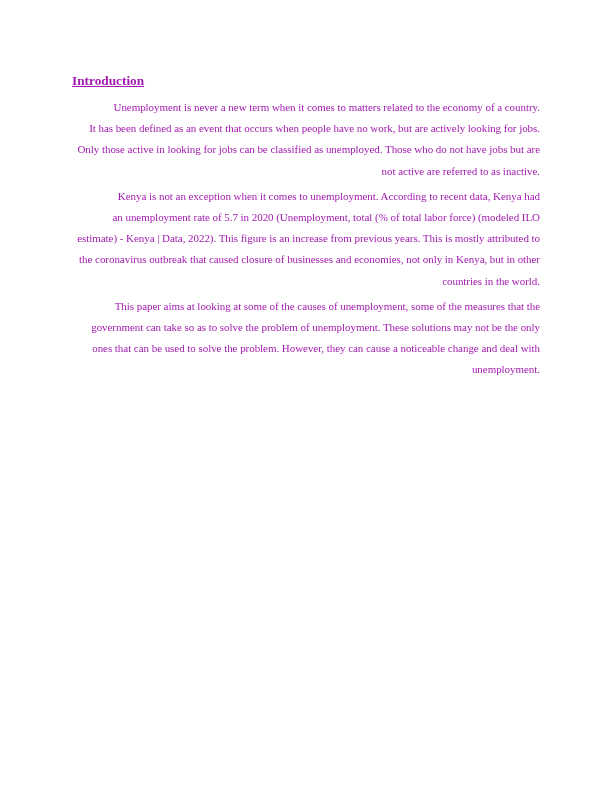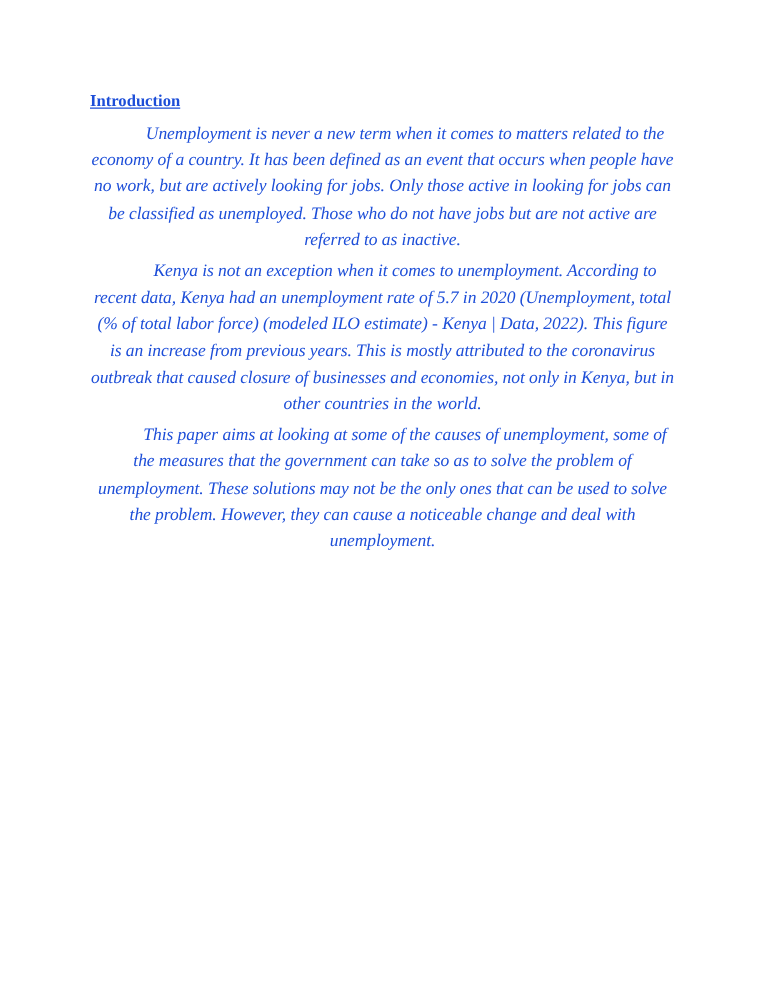--- a/index.html
+++ b/index.html
@@ -7,37 +7,36 @@
     .page {
       position: absolute; left: 0; top: 0; width: 612px; height: 792px;
       background: #ffffff;
     }
     .content {
       position: absolute;
       left: 72px;
       top: 71px;
       width: 468px;
       font-family: "Liberation Serif", "DejaVu Serif", serif;
-      color: #1d4ed8;
+      color: #a21caf;
     }
     .heading {
       font-size: 13.3px;
       font-weight: bold;
       text-decoration: underline;
       margin: 0 0 6px 0;
       line-height: 20px;
     }
     .para {
-      font-size: 14px;
+      font-size: 11px;
       line-height: 21.2px;
       text-indent: 36px;
       margin: 0 0 4px 0;
-      text-align: center;
+      text-align: right;
       letter-spacing: -0.05px;
-      font-style: italic;
     }
   </style>
 </head>
 <body>
 
 <div class="page">
   <div class="content">
     <h1 class="heading">Introduction</h1>
     <p class="para">Unemployment is never a new term when it comes to matters related to the economy of a country. It has been defined as an event that occurs when people have no work, but are actively looking for jobs. Only those active in looking for jobs can be classified as unemployed. Those who do not have jobs but are not active are referred to as inactive.</p>
     <p class="para">Kenya is not an exception when it comes to unemployment. According to recent data, Kenya had an unemployment rate of 5.7 in 2020 (Unemployment, total (% of total labor force) (modeled ILO estimate) - Kenya | Data, 2022). This figure is an increase from previous years. This is mostly attributed to the coronavirus outbreak that caused closure of businesses and economies, not only in Kenya, but in other countries in the world.</p>

